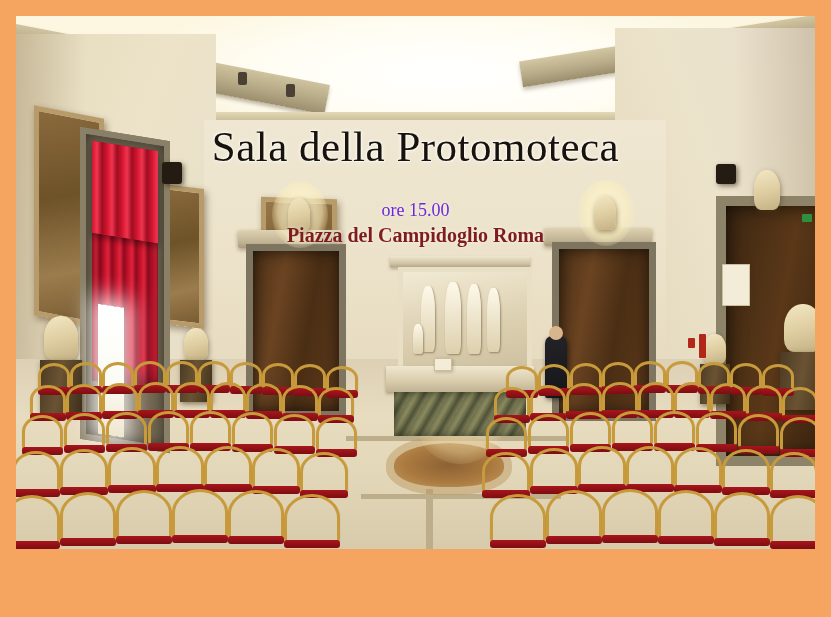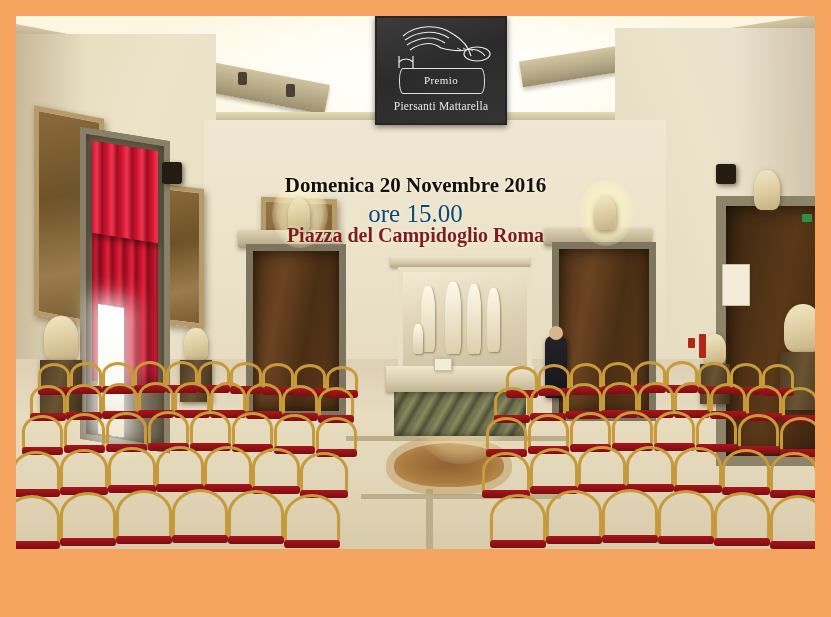--- a/index.html
+++ b/index.html
@@ -267,21 +267,21 @@
   }
   .subtitle{
     position:absolute;left:0;right:0;top:157px;text-align:center;
     font-family:"Liberation Serif",serif;font-weight:bold;
     font-size:21px;color:#14110a;
     text-shadow:0 0 4px rgba(255,255,255,.7);
   }
   .time{
     position:absolute;left:0;right:0;top:184px;text-align:center;
     font-family:"Liberation Serif",serif;
-    font-size:25px;color:#0c4a6e;
+    font-size:18px;color:#6d28d9;
     text-shadow:0 0 4px rgba(255,255,255,.7);
   }
   .place{
     position:absolute;left:0;right:0;top:208px;text-align:center;
     font-family:"Liberation Serif",serif;font-weight:bold;
     font-size:20px;color:#7f1d1d;
     text-shadow:0 0 4px rgba(255,255,255,.7);
   }
 
   
@@ -475,40 +475,20 @@
         <div class="chair" style="left:474px;top:135px;width:50px;height:44px;"></div>
         <div class="chair" style="left:530px;top:131px;width:50px;height:44px;"></div>
         <div class="chair" style="left:586px;top:130px;width:50px;height:44px;"></div>
         <div class="chair" style="left:642px;top:131px;width:50px;height:44px;"></div>
         <div class="chair" style="left:698px;top:133px;width:50px;height:44px;"></div>
         <div class="chair" style="left:754px;top:136px;width:50px;height:44px;"></div>
       </div>
 
     </div>
 
-    <div class="logo" style="left:359px;top:0px;">
-      <svg width="128" height="60" viewBox="0 0 128 60">
-        <g stroke="#ececec" stroke-width="1.2" fill="none">
-          <path d="M26 18 C40 6, 62 6, 76 16 C86 22, 92 30, 94 38"></path>
-          <path d="M28 22 C42 12, 60 12, 72 20"></path>
-          <path d="M30 27 C44 18, 58 18, 68 25"></path>
-          <path d="M33 32 C45 24, 56 24, 64 30"></path>
-          <path d="M64 30 C72 32, 80 34, 88 32"></path>
-          <path d="M88 32 C96 30, 104 32, 108 38"></path>
-          <ellipse cx="100" cy="36" rx="13" ry="7"></ellipse>
-          <path d="M22 38 L22 50 M36 38 L36 50 M22 44 C26 40, 32 40, 36 44"></path>
-        </g>
-        <g stroke="#d8d8d8" stroke-width="0.9" fill="none">
-          <path d="M80 30 l4 2 M86 30 l4 2 M92 31 l4 2"></path>
-        </g>
-      </svg>
-      <div class="logo-premio">Premio</div>
-      <div class="logo-name">Piersanti Mattarella</div>
-      <div style="position:absolute;left:22px;top:50px;width:84px;height:24px;border:1.4px solid #e0e0e0;border-radius:4px/12px;"></div>
-    </div>
-
-    <div class="subtitle">Domenica  20 Novembre 2016</div>
+
+    <div class="title">Sala della Protomoteca</div>
     <div class="time">ore 15.00</div>
     <div class="place">Piazza del Campidoglio Roma</div>
   </div>
 
 
 </div>
 
 </body></html>

